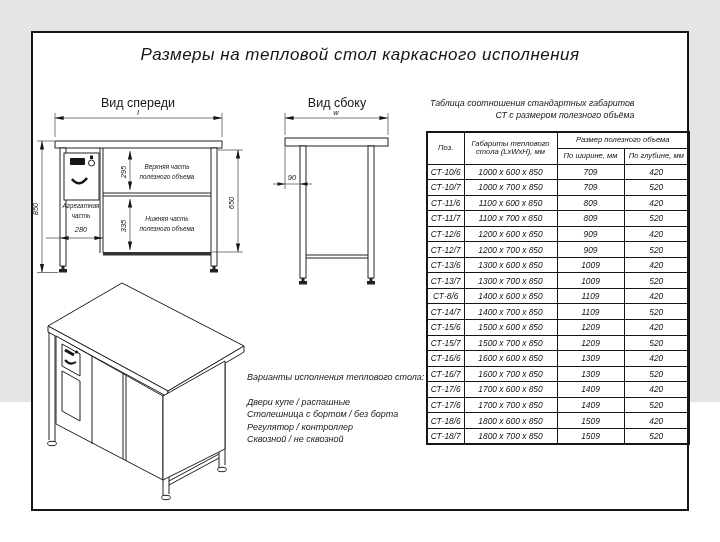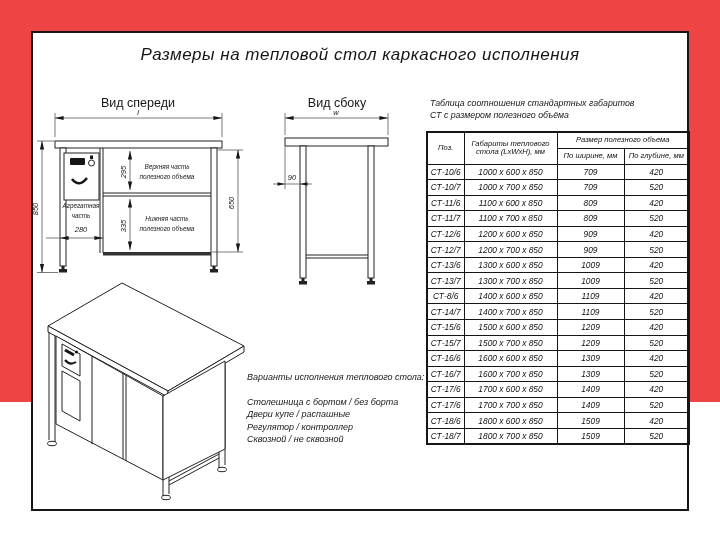--- a/index.html
+++ b/index.html
@@ -1,37 +1,37 @@
 <!DOCTYPE html>
 <html><head>
 <meta charset="utf-8">
 <style>
   * { margin:0; padding:0; box-sizing:border-box; }
   html,body { width:720px; height:542px; background:#fff; overflow:hidden;
     font-family:"Liberation Sans","DejaVu Sans",sans-serif; color:#111; }
-  #page { position:relative; width:720px; height:402px; background:#ef4444; }
+  #page { position:relative; width:720px; height:402px; background:#e5e5e5; }
   #frame { position:absolute; left:31px; top:31px; width:658px; height:480px;
     border:2px solid #161616; background:#fff; }
   #title { position:absolute; left:31px; top:45px; width:658px; text-align:center;
     font-size:17px; font-style:italic; letter-spacing:0.5px; color:#161616; }
   svg { position:absolute; overflow:visible; }
   svg text { fill:#161616; }
   .viewlabel { font-size:12.5px; text-anchor:middle; font-style:normal; }
   .dim { font-size:7.5px; font-style:italic; text-anchor:middle; }
   .small { font-size:6.4px; font-style:italic; text-anchor:middle; }
   .ln { stroke:#222; stroke-width:1; fill:none; }
   .thin { stroke:#444; stroke-width:0.7; fill:none; }
   .wf { fill:#fff; stroke:#222; stroke-width:1; }
   
   #options { position:absolute; left:247px; top:371px; width:185px;
     font-style:italic; font-size:9px; line-height:12.5px; color:#161616; }
   #options .opt-title { margin-bottom:12px; }
   
   #tbl-caption { position:absolute; left:430px; top:97px; font-style:italic;
-    font-size:8.8px; line-height:12px; color:#161616; }
+    font-size:8.8px; line-height:12px; color:#161616;text-align:right; }
   table { position:absolute; left:426px; top:131px; border-collapse:collapse;
     table-layout:fixed; width:262px; font-style:italic; }
   th,td { border:1px solid #161616; text-align:center; vertical-align:middle;
     font-weight:normal; padding:0; }
   table { border:2px solid #161616; }
   thead th { font-size:7.6px; line-height:8.2px; height:16px; }
   tbody td { font-size:8.4px; height:15.55px; white-space:nowrap; }
   col.c1{width:37px;} col.c2{width:93px;} col.c3{width:67px;} col.c4{width:65px;}
 </style>
 </head>
@@ -189,22 +189,22 @@
       <polygon class="wf" points="27,72 45,82 45,104 27,94"></polygon>
       <line x1="30" y1="78" x2="39" y2="83" stroke="#161616" stroke-width="3"></line>
       <circle cx="41.5" cy="80" r="1.6" fill="#161616"></circle>
       <path d="M30,88 q5,6 11,2" stroke="#161616" stroke-width="2" fill="none"></path>
       <polygon class="wf" points="27,99 45,109 45,149 27,139"></polygon>
     </g>
   </svg>
 
   <div id="options">
     <div class="opt-title">Варианты исполнения теплового стола:</div>
+    <div>Двери купе / распашные</div>
     <div>Столешница с бортом / без борта</div>
-    <div>Двери купе / распашные</div>
     <div>Регулятор / контроллер</div>
     <div>Сквозной / не сквозной</div>
   </div>
 
   <div id="tbl-caption">
     <div>Таблица соотношения стандартных габаритов</div>
     <div>СТ с размером полезного объёма</div>
   </div>
 
   <table>

